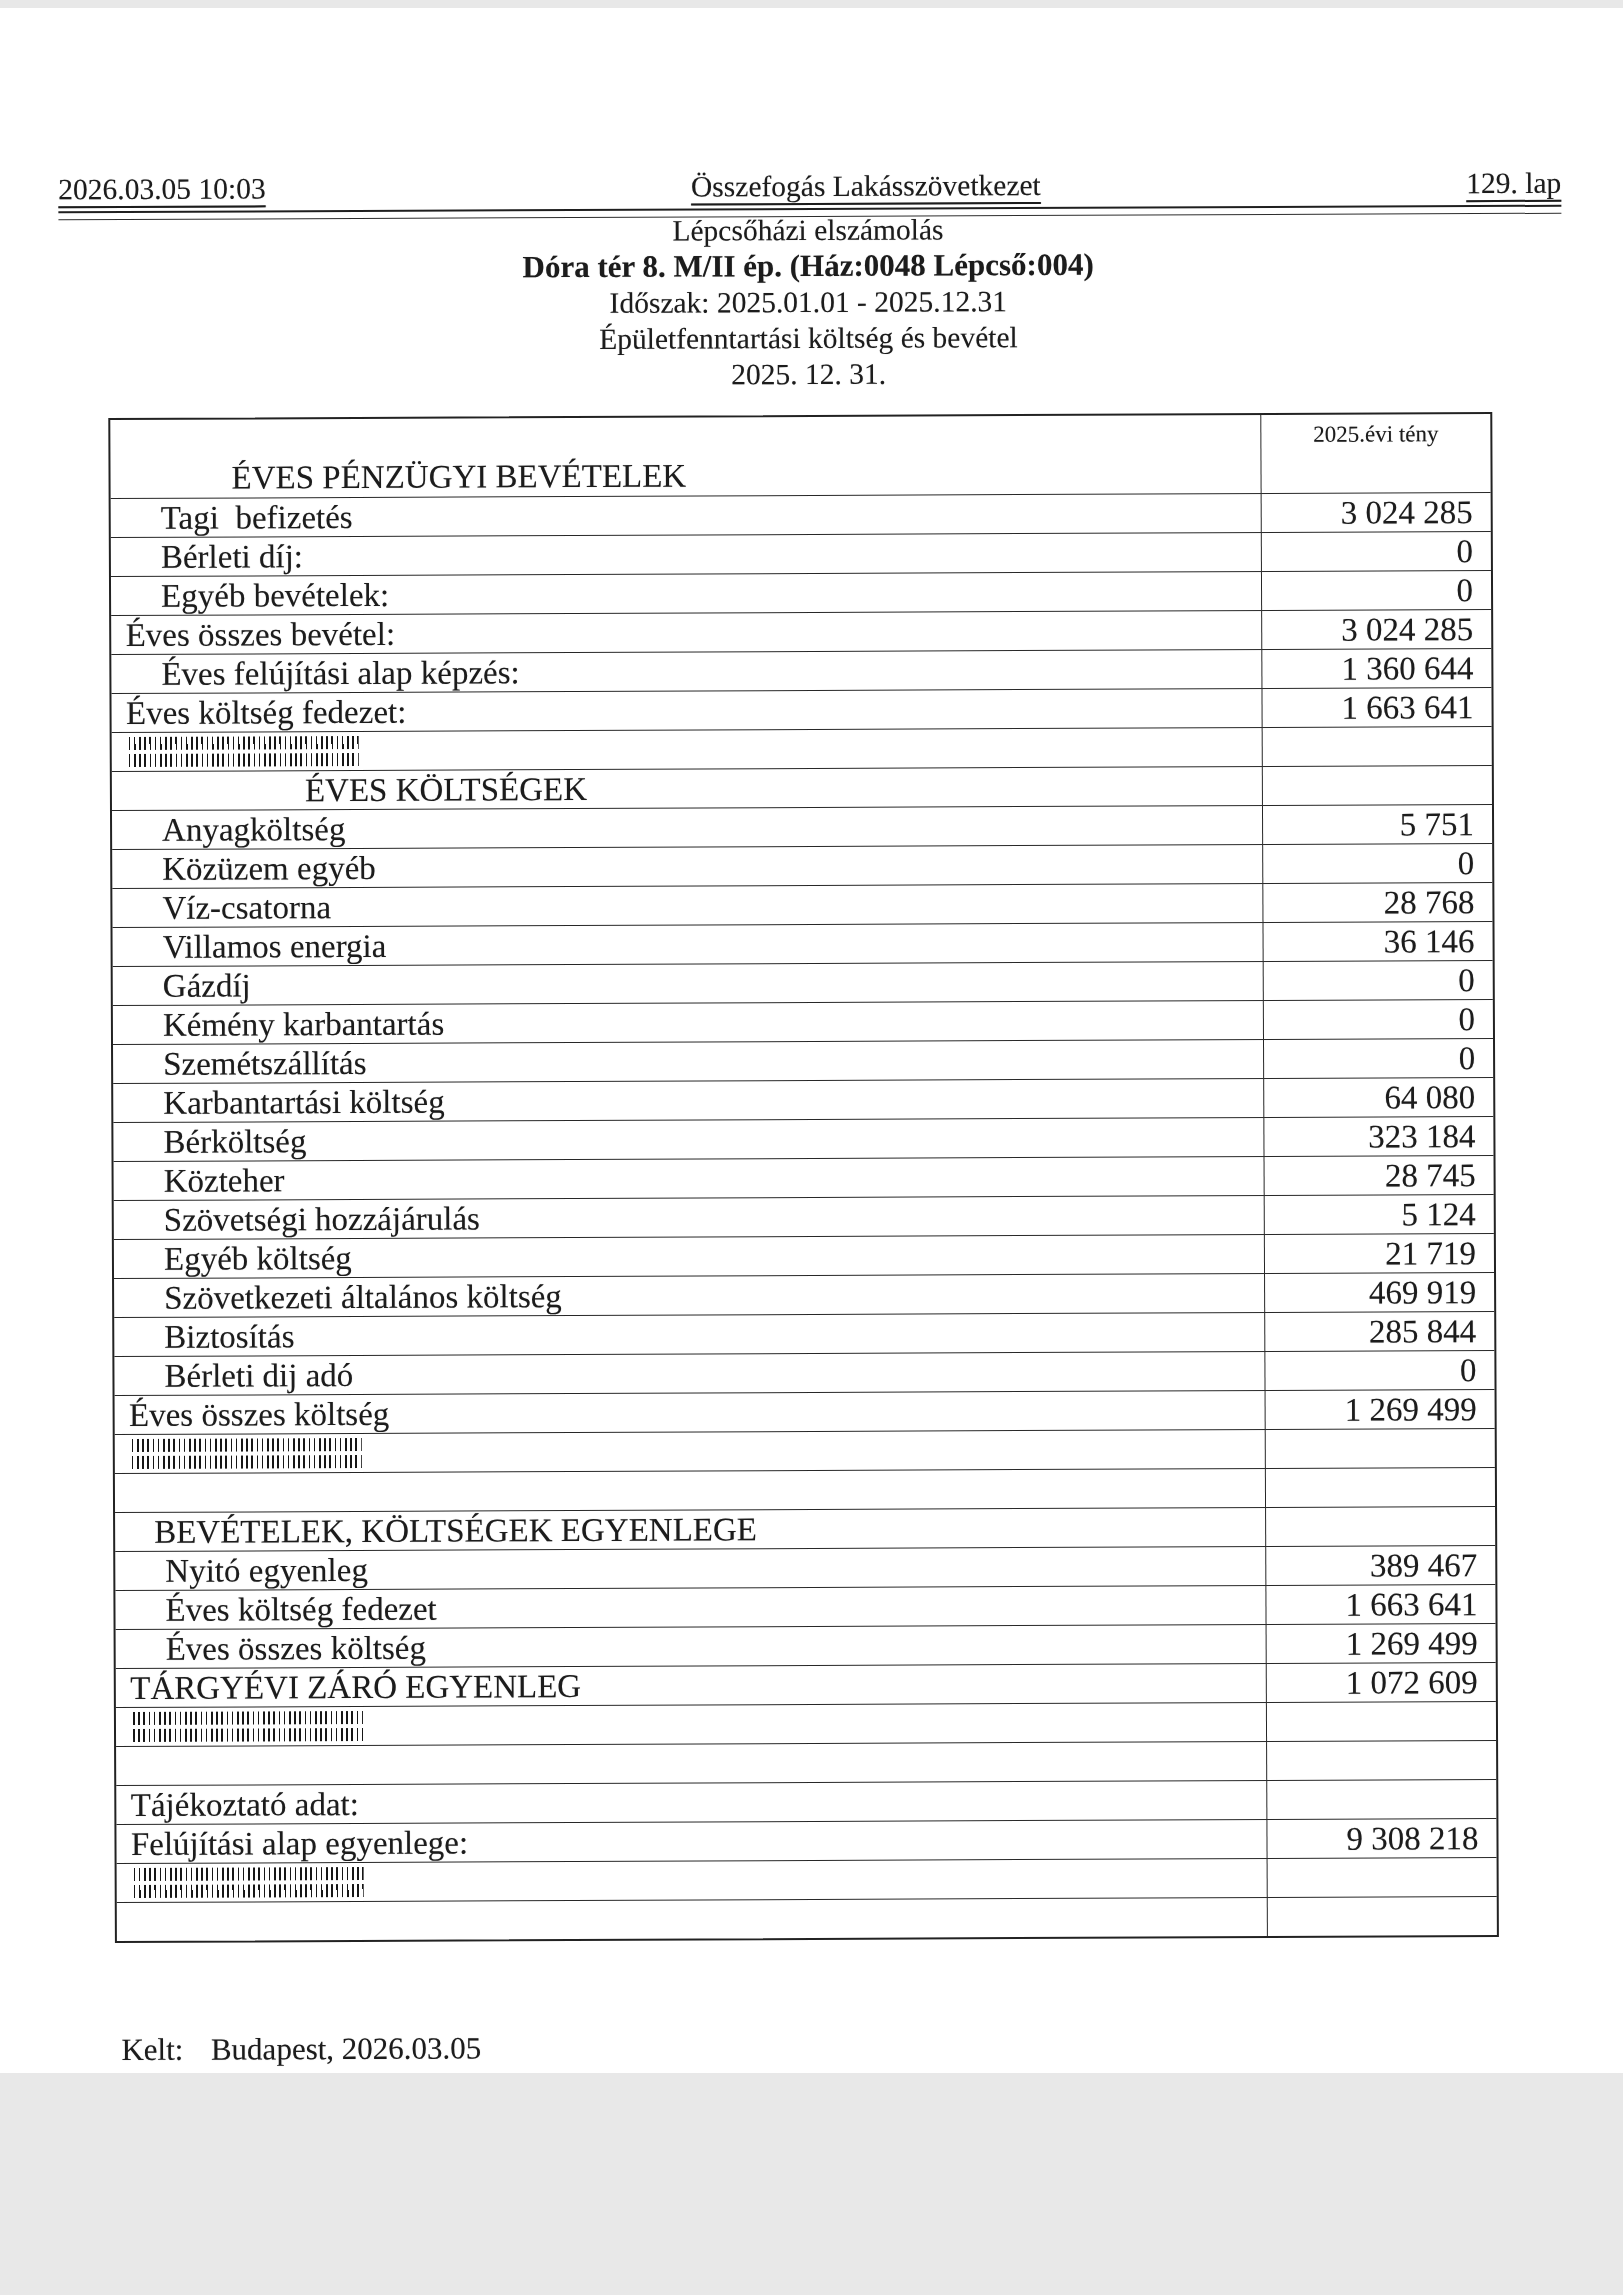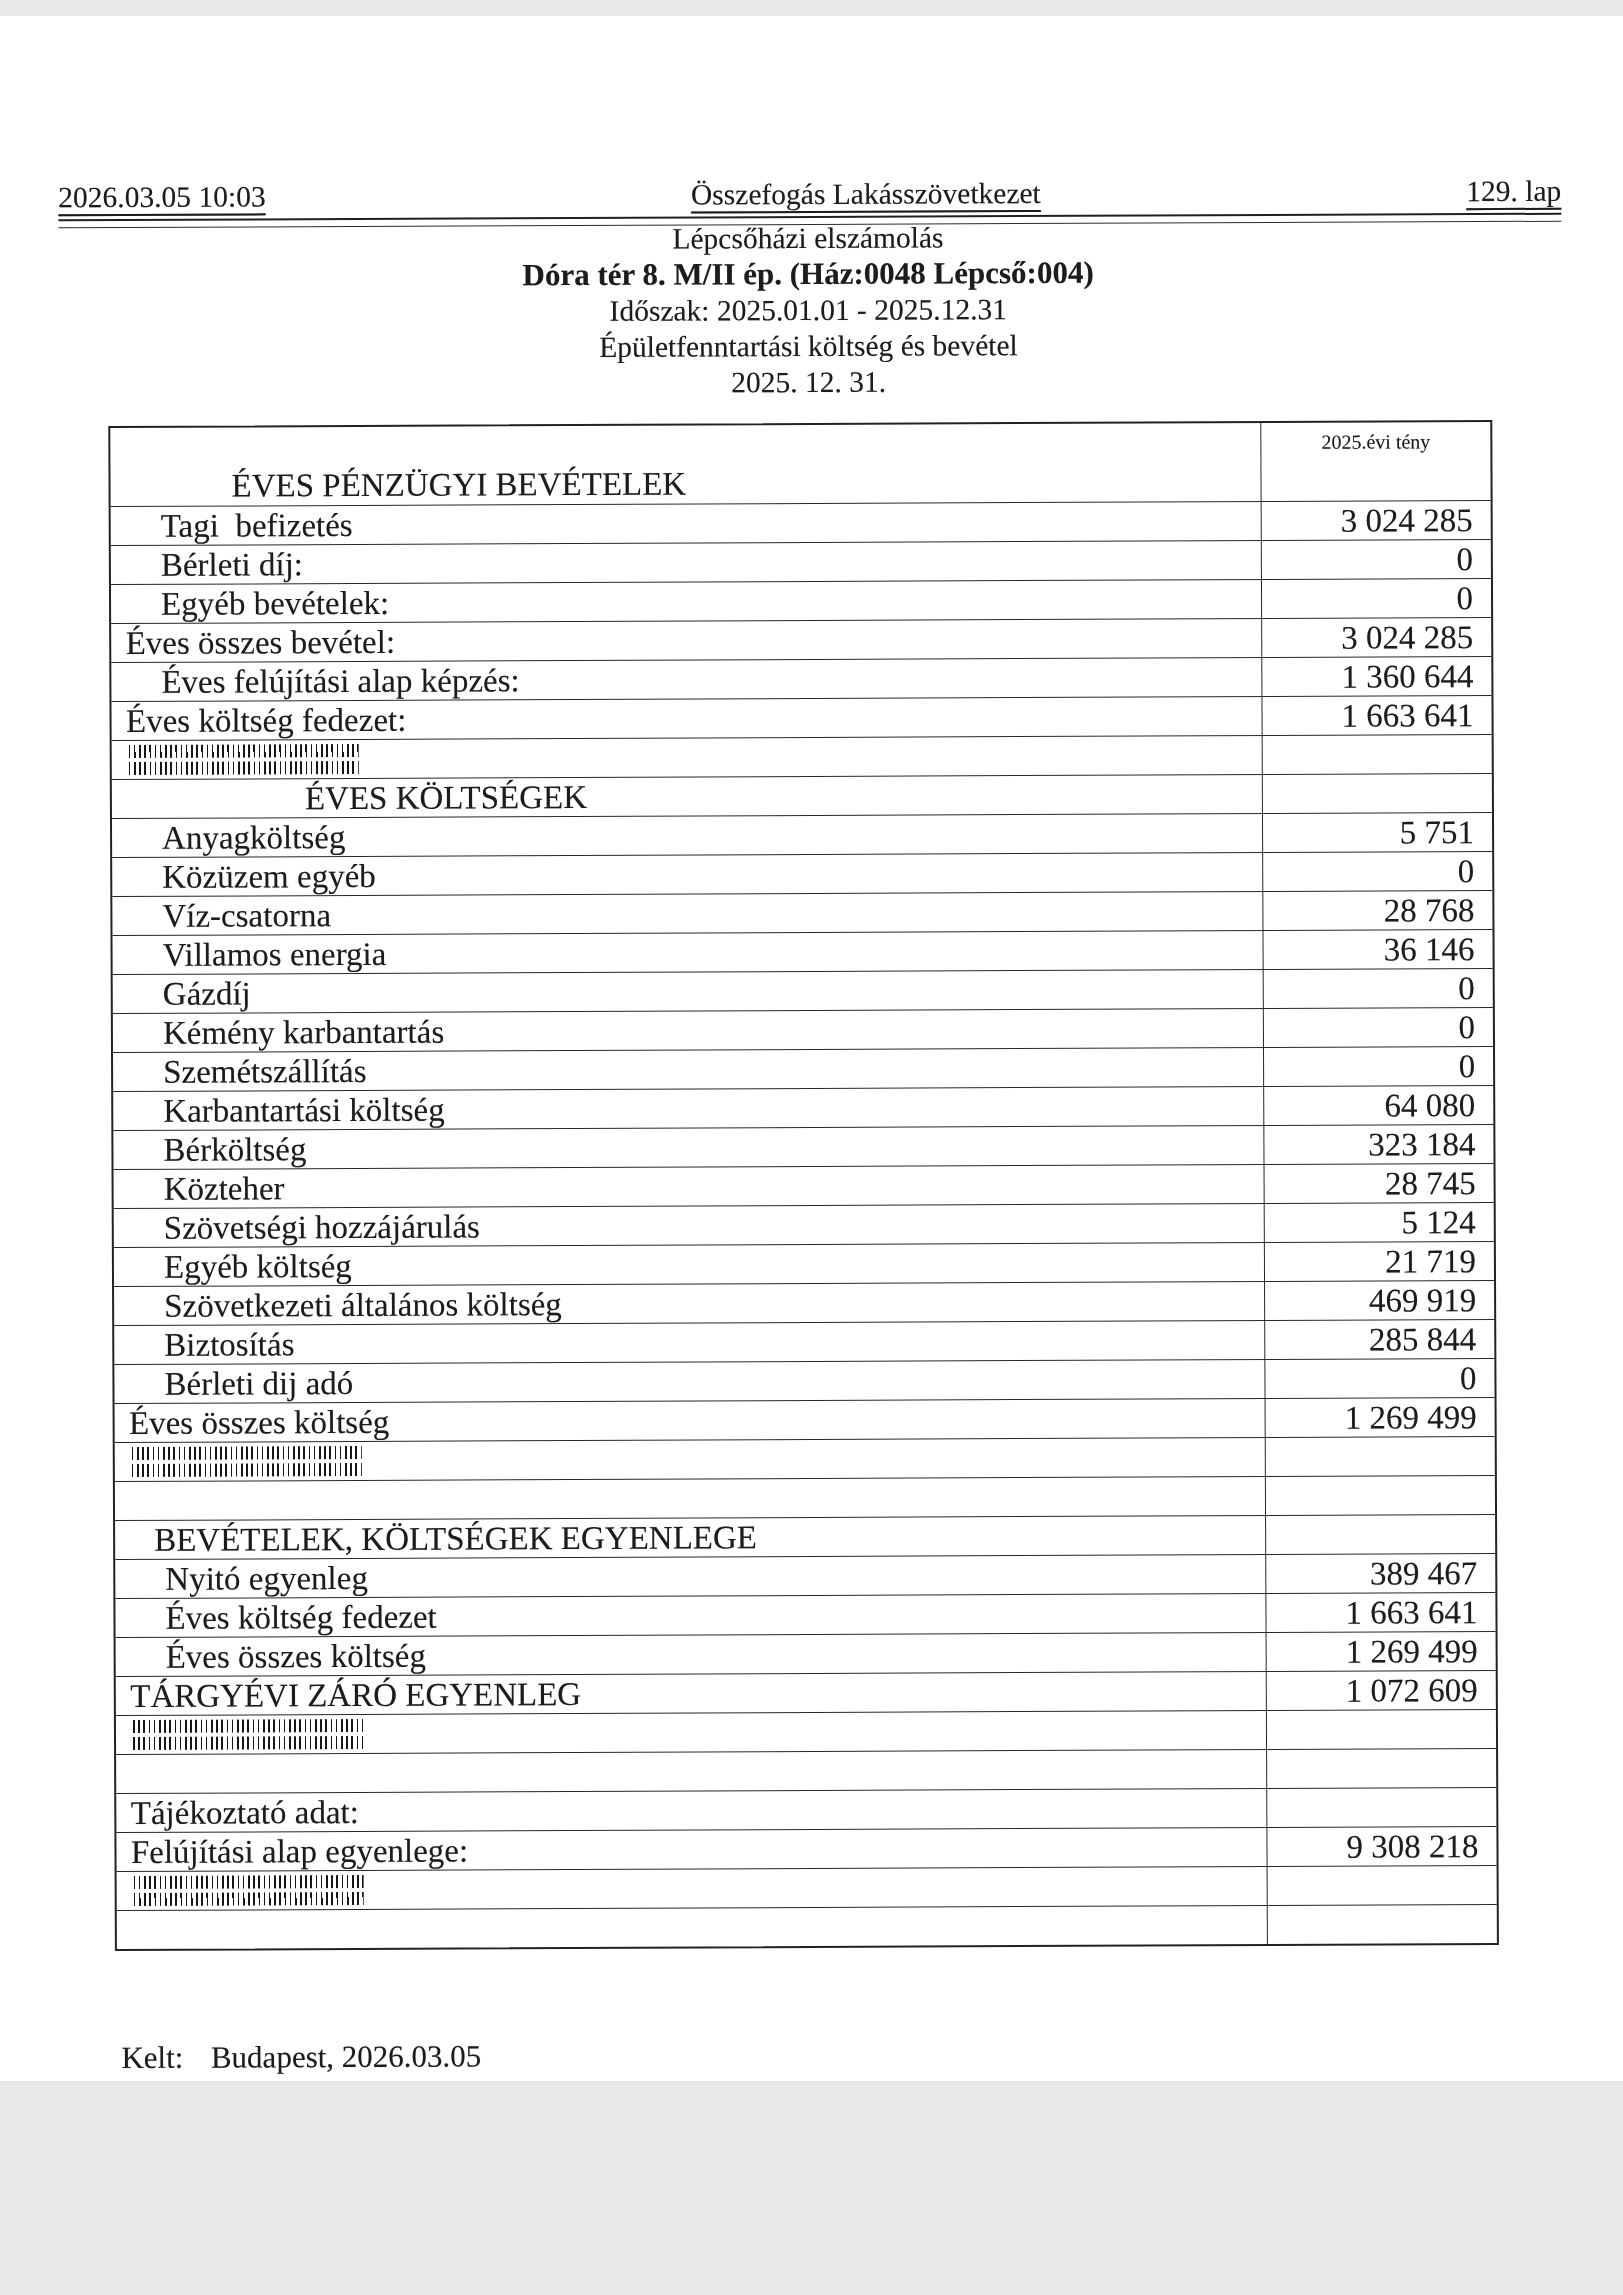--- a/index.html
+++ b/index.html
@@ -1,18 +1,18 @@
 <!DOCTYPE html>
 <html style="font-size:10.5px"><head>
 <meta charset="utf-8">
 <style>
   html,body{margin:0;padding:0;background:#e8e8e8;}
   .sheet{
     position:relative;width:1623px;height:2065px;background:#ffffff;
-    margin:16px auto;overflow:hidden;
+    margin:8px auto;overflow:hidden;
     font-family:"Liberation Serif","DejaVu Serif",serif;
     color:#1c1c1c;
     -webkit-font-smoothing:antialiased;
   }
   .scan-rotate{position:absolute;inset:0;transform:rotate(-0.25deg);transform-origin:50% 50%;}
   .soft{text-shadow:0 0 0.8px rgba(25,25,25,0.38);}
 
   
   .pg-header{position:absolute;top:162px;left:62px;width:1503px;display:flex;justify-content:space-between;align-items:baseline;font-size:29.5px;}
   .pg-header .u{text-decoration:underline;text-underline-offset:6.5px;text-decoration-thickness:2px;}
@@ -31,21 +31,21 @@
   .t-row{display:flex;height:39px;border-top:1.3px solid #272727;box-sizing:border-box;}
   .t-row:first-child{border-top:none;}
   .t-cell-l{
     width:1151px;box-sizing:border-box;border-right:1.3px solid #272727;
     display:flex;align-items:center;font-size:33px;white-space:pre;overflow:hidden;
   }
   .t-cell-v{
     flex:1;box-sizing:border-box;display:flex;align-items:center;justify-content:flex-end;
     padding-right:18px;font-size:33px;white-space:pre;
   }
-  .t-row.header .t-cell-v{justify-content:center;padding-right:0;font-size:20px;}
+  .t-row.header .t-cell-v{justify-content:center;padding-right:0;font-size:23px;}
   .t-row.section .t-cell-l{font-size:33px;}
   .ind-0 .t-cell-l{padding-left:14.4px;}
   .ind-1 .t-cell-l{padding-left:50px;}
   .sec-1 .t-cell-l{padding-left:121px;}
   .sec-2 .t-cell-l{padding-left:193px;}
   .sec-3 .t-cell-l{padding-left:39px;}
   .hatch-stack{display:flex;flex-direction:column;gap:4.6px;margin-left:17px;}
   .hatch-band{
     width:230px;height:12.4px;
     background:repeating-linear-gradient(90deg,#161616 0 1.6px,transparent 1.6px 5.2px);

